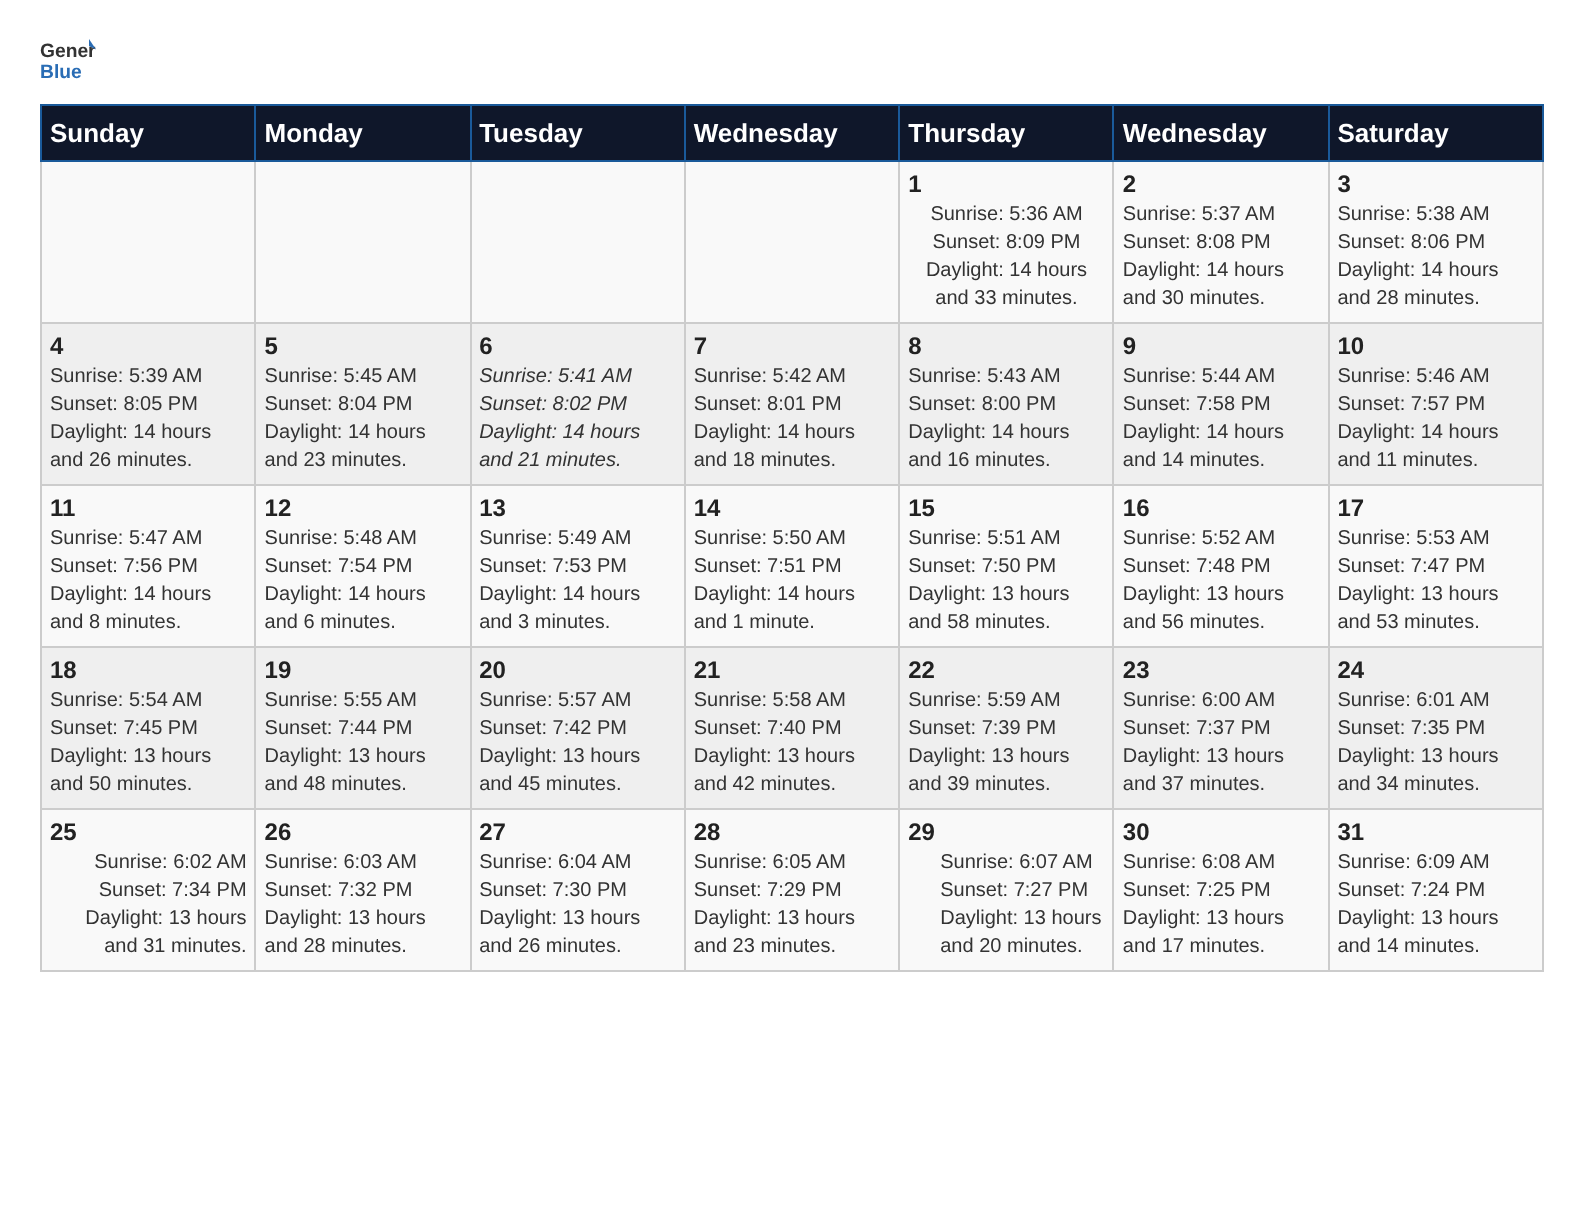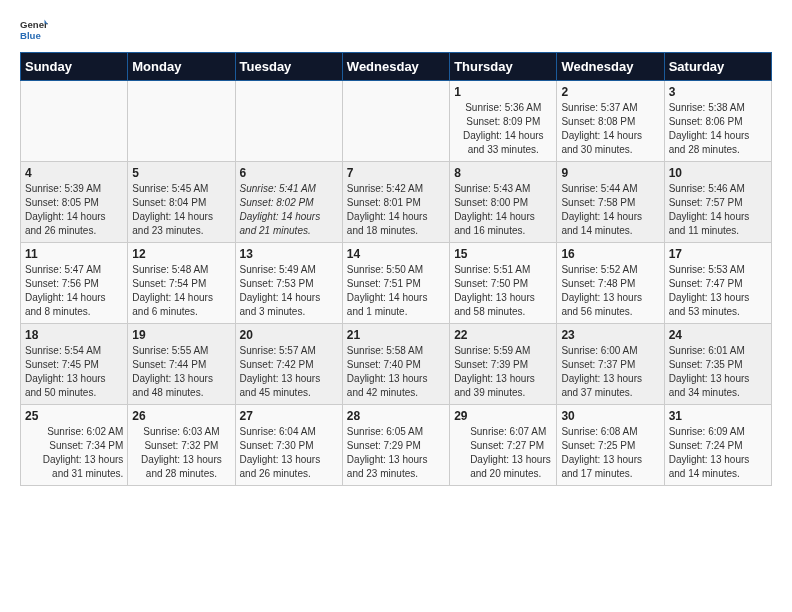--- a/index.html
+++ b/index.html
@@ -271,21 +271,21 @@
       </tr>
       <tr>
         <td>
           <span class="day-number">25</span>
           <div class="day-info" style="white-space: pre-line; text-align: right;">Sunrise: 6:02 AM
 Sunset: 7:34 PM
 Daylight: 13 hours and 31 minutes.</div>
         </td>
         <td>
           <span class="day-number">26</span>
-          <div class="day-info" style="white-space: pre-line; text-align: center;">Sunrise: 6:03 AM
+          <div class="day-info" style="white-space: pre-line;">Sunrise: 6:03 AM
 Sunset: 7:32 PM
 Daylight: 13 hours and 28 minutes.</div>
         </td>
         <td>
           <span class="day-number">27</span>
           <div class="day-info" style="white-space: pre-line;">Sunrise: 6:04 AM
 Sunset: 7:30 PM
 Daylight: 13 hours and 26 minutes.</div>
         </td>
         <td>

